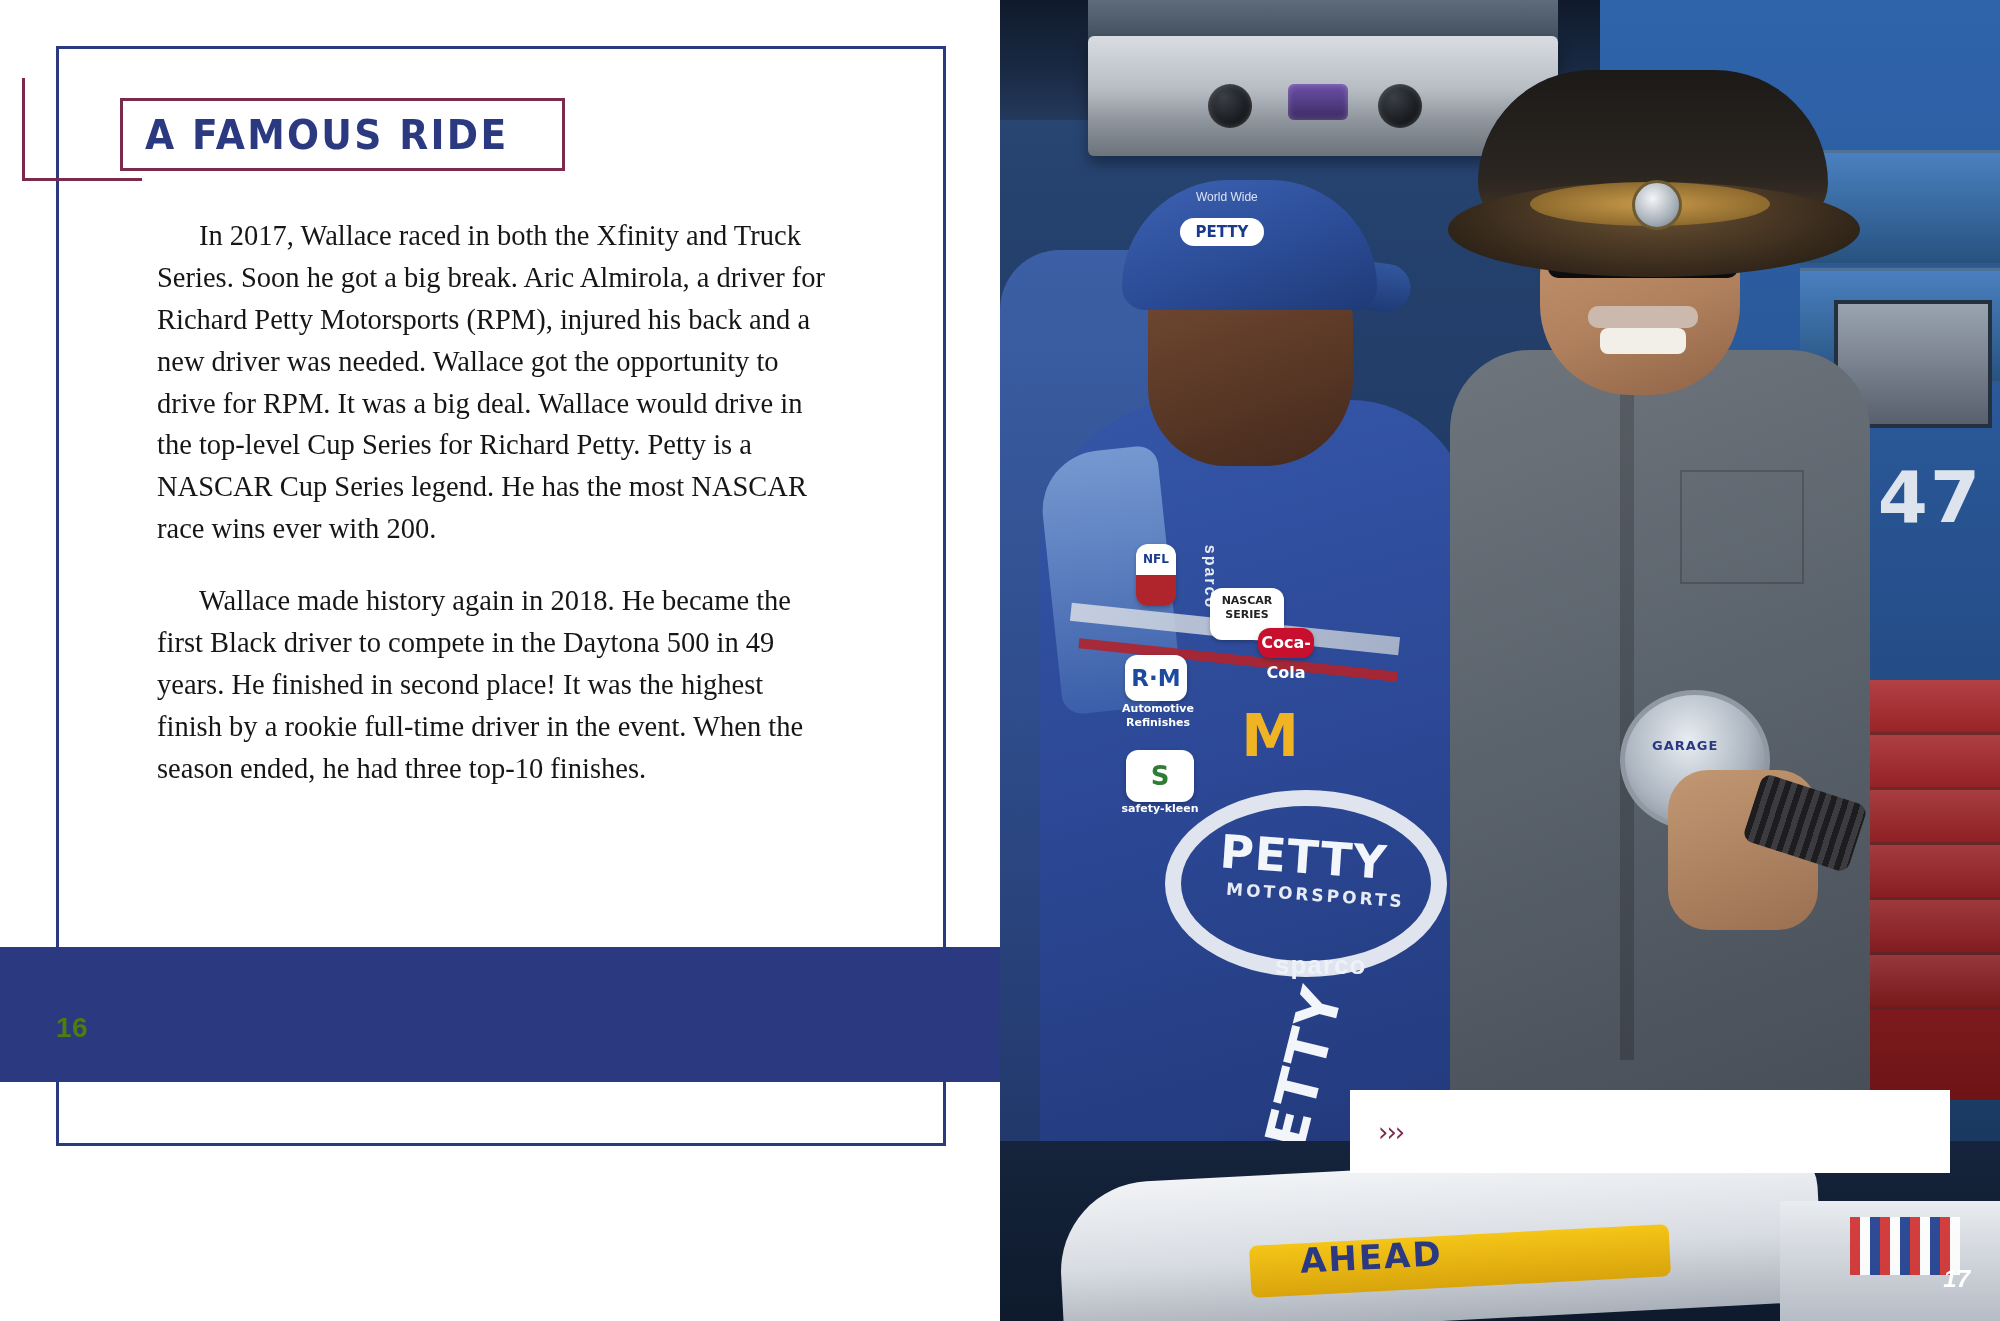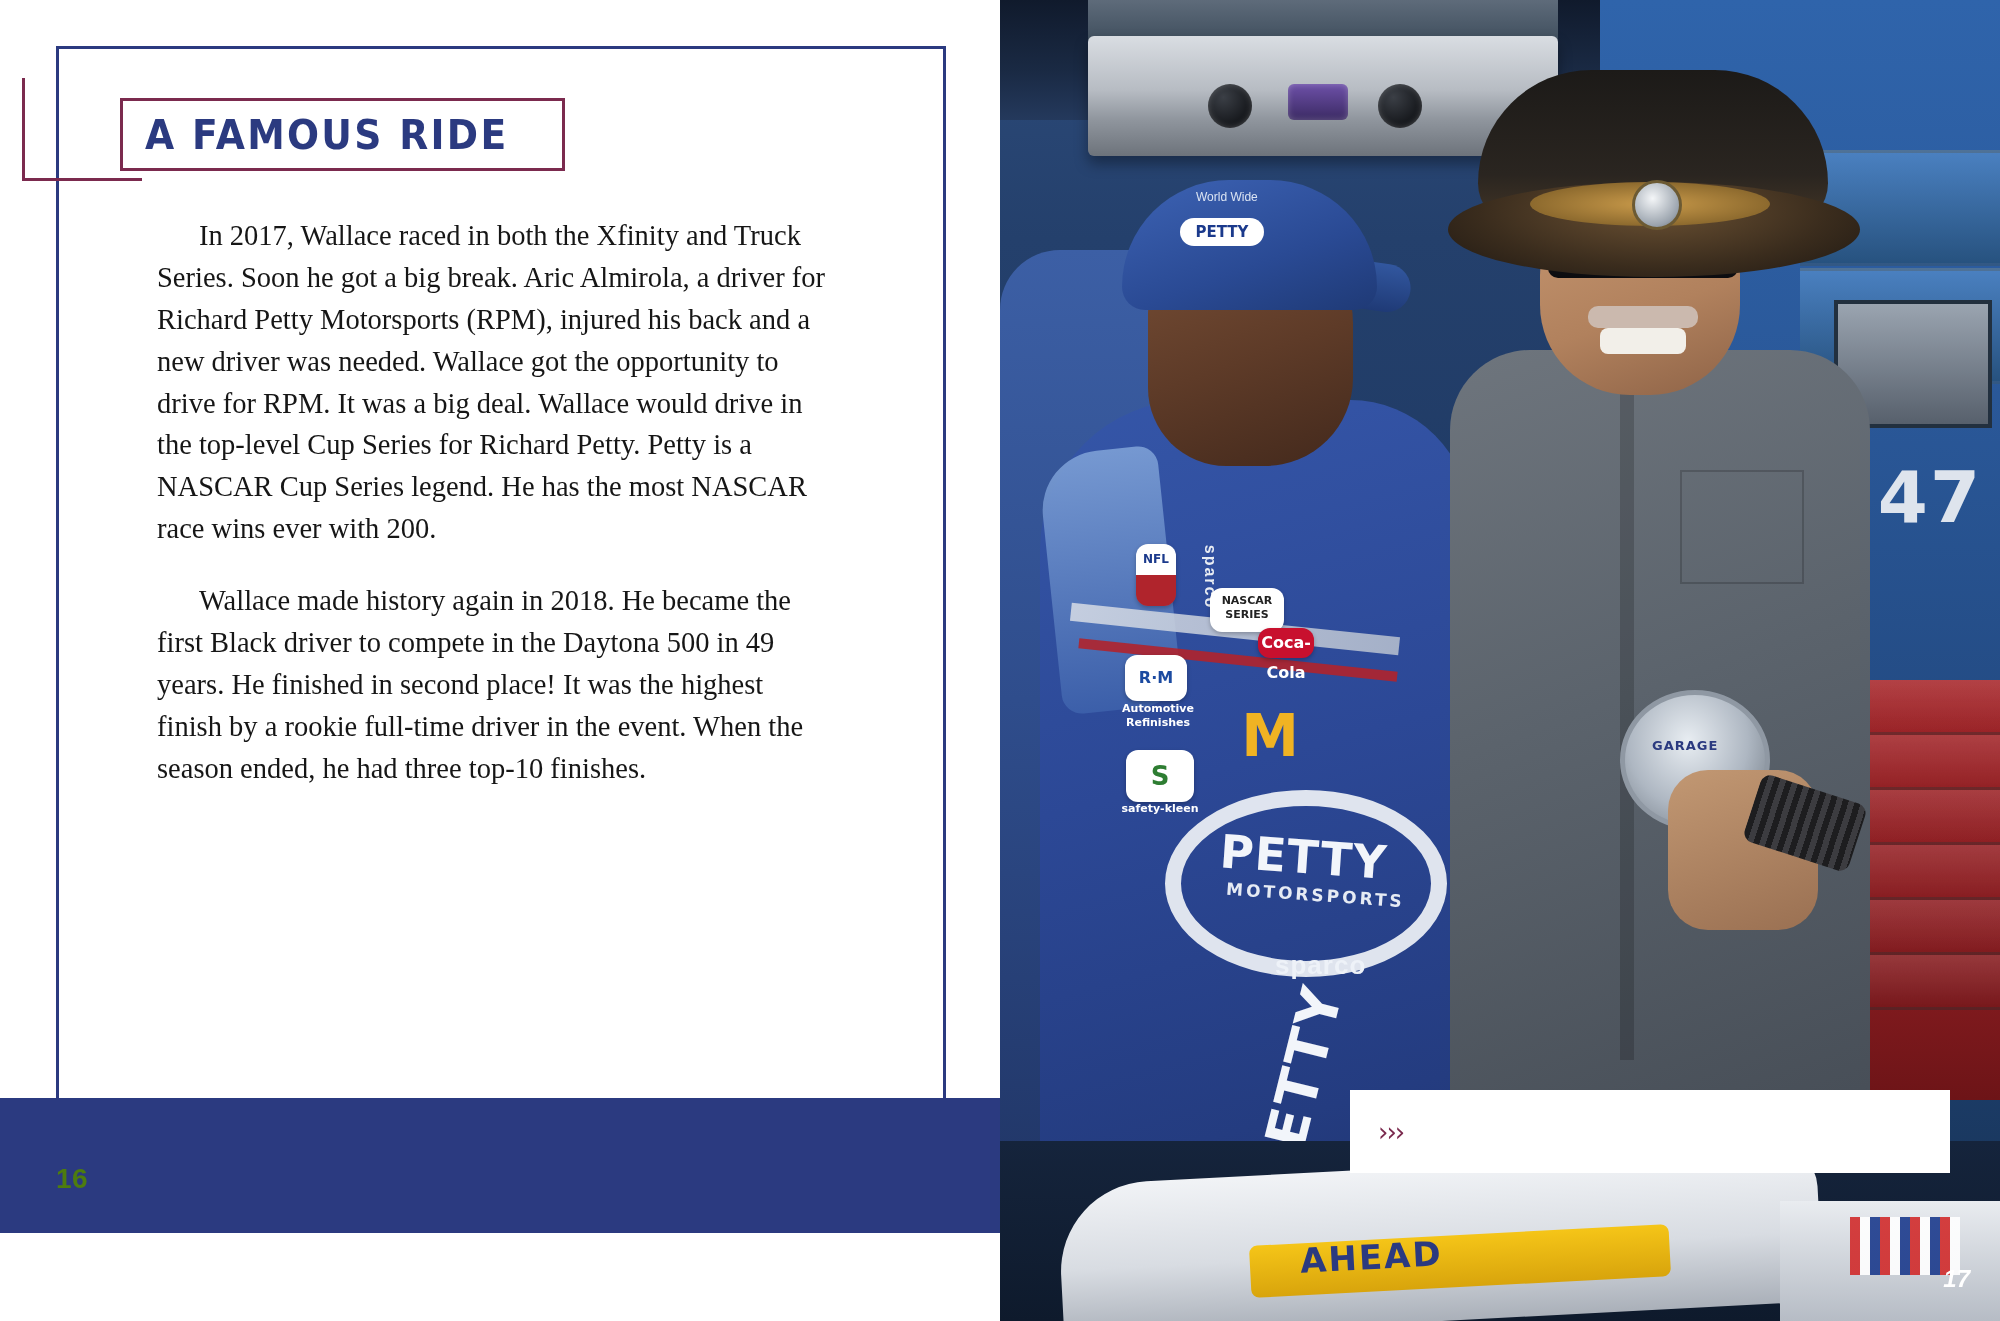--- a/index.html
+++ b/index.html
@@ -16,21 +16,21 @@
   .spread {
     position: relative;
     width: 2000px;
     height: 1321px;
     display: flex;
   }
   
   .page-left {
     position: relative;
     width: 1000px;
-    height: 1233px;
+    height: 1082px;
     background: #ffffff;
     box-sizing: border-box;
   }
   .page-left .footer-band {
     position: absolute;
     left: 0;
     bottom: 0;
     width: 1000px;
     height: 135px;
     background: #2b3a80;
@@ -285,30 +285,30 @@
   .badge {
     position: absolute;
     background: #ffffff;
     border-radius: 12px;
     font-family: "DejaVu Sans", sans-serif;
     font-weight: 700;
     color: #222;
     text-align: center;
     box-shadow: 0 2px 4px rgba(0,0,0,0.25);
   }
-  .badge-rm { left: 95px; top: 505px; width: 62px; height: 46px; font-size: 16px; line-height: 46px; color: #1b4aa0; }
+  .badge-rm { left: 95px; top: 505px; width: 62px; height: 46px; font-size: 23px; line-height: 46px; color: #1b4aa0; }
   .badge-rm-cap { left: 86px; top: 552px; width: 84px; height: 30px; font-size: 11px; line-height: 14px; background: transparent; color: #fff; box-shadow:none; }
   .badge-mc {
     left: 205px; top: 555px; width: 70px; height: 62px;
     background: transparent; box-shadow: none;
     color: #f0b323; font-size: 58px; line-height: 62px;
   }
   .badge-sk { left: 96px; top: 600px; width: 68px; height: 52px; background: #ffffff; font-size: 26px; line-height: 52px; color: #2e7d32; }
   .badge-sk-cap { left: 84px; top: 652px; width: 92px; height: 22px; font-size: 11px; background: transparent; color: #fff; box-shadow: none; line-height: 14px; }
-  .badge-nascar { left: 180px; top: 438px; width: 74px; height: 44px; font-size: 11px; line-height: 14px; padding-top: 6px; box-sizing: border-box; }
+  .badge-nascar { left: 180px; top: 438px; width: 74px; height: 52px; font-size: 11px; line-height: 14px; padding-top: 6px; box-sizing: border-box; }
   .badge-cocacola { left: 228px; top: 478px; width: 56px; height: 30px; background: #c8102e; color:#fff; font-size: 16px; line-height: 30px; }
   .badge-nfl { left: 106px; top: 394px; width: 40px; height: 62px; background: linear-gradient(180deg,#ffffff 0%, #ffffff 50%, #b0242c 50%, #b0242c 100%); font-size: 12px; line-height: 30px; color: #1b3a8c; }
   .sparco1 {
     position: absolute; left: 148px; top: 418px;
     font-family: "Liberation Sans", sans-serif; font-size: 16px; color: #e9edf3;
     transform: rotate(90deg); letter-spacing: 2px; font-weight: 700;
   }
   .sparco2 {
     position: absolute; left: 245px; top: 800px;
     font-family: "Liberation Sans", sans-serif; font-size: 26px; color: #eef2f8;

